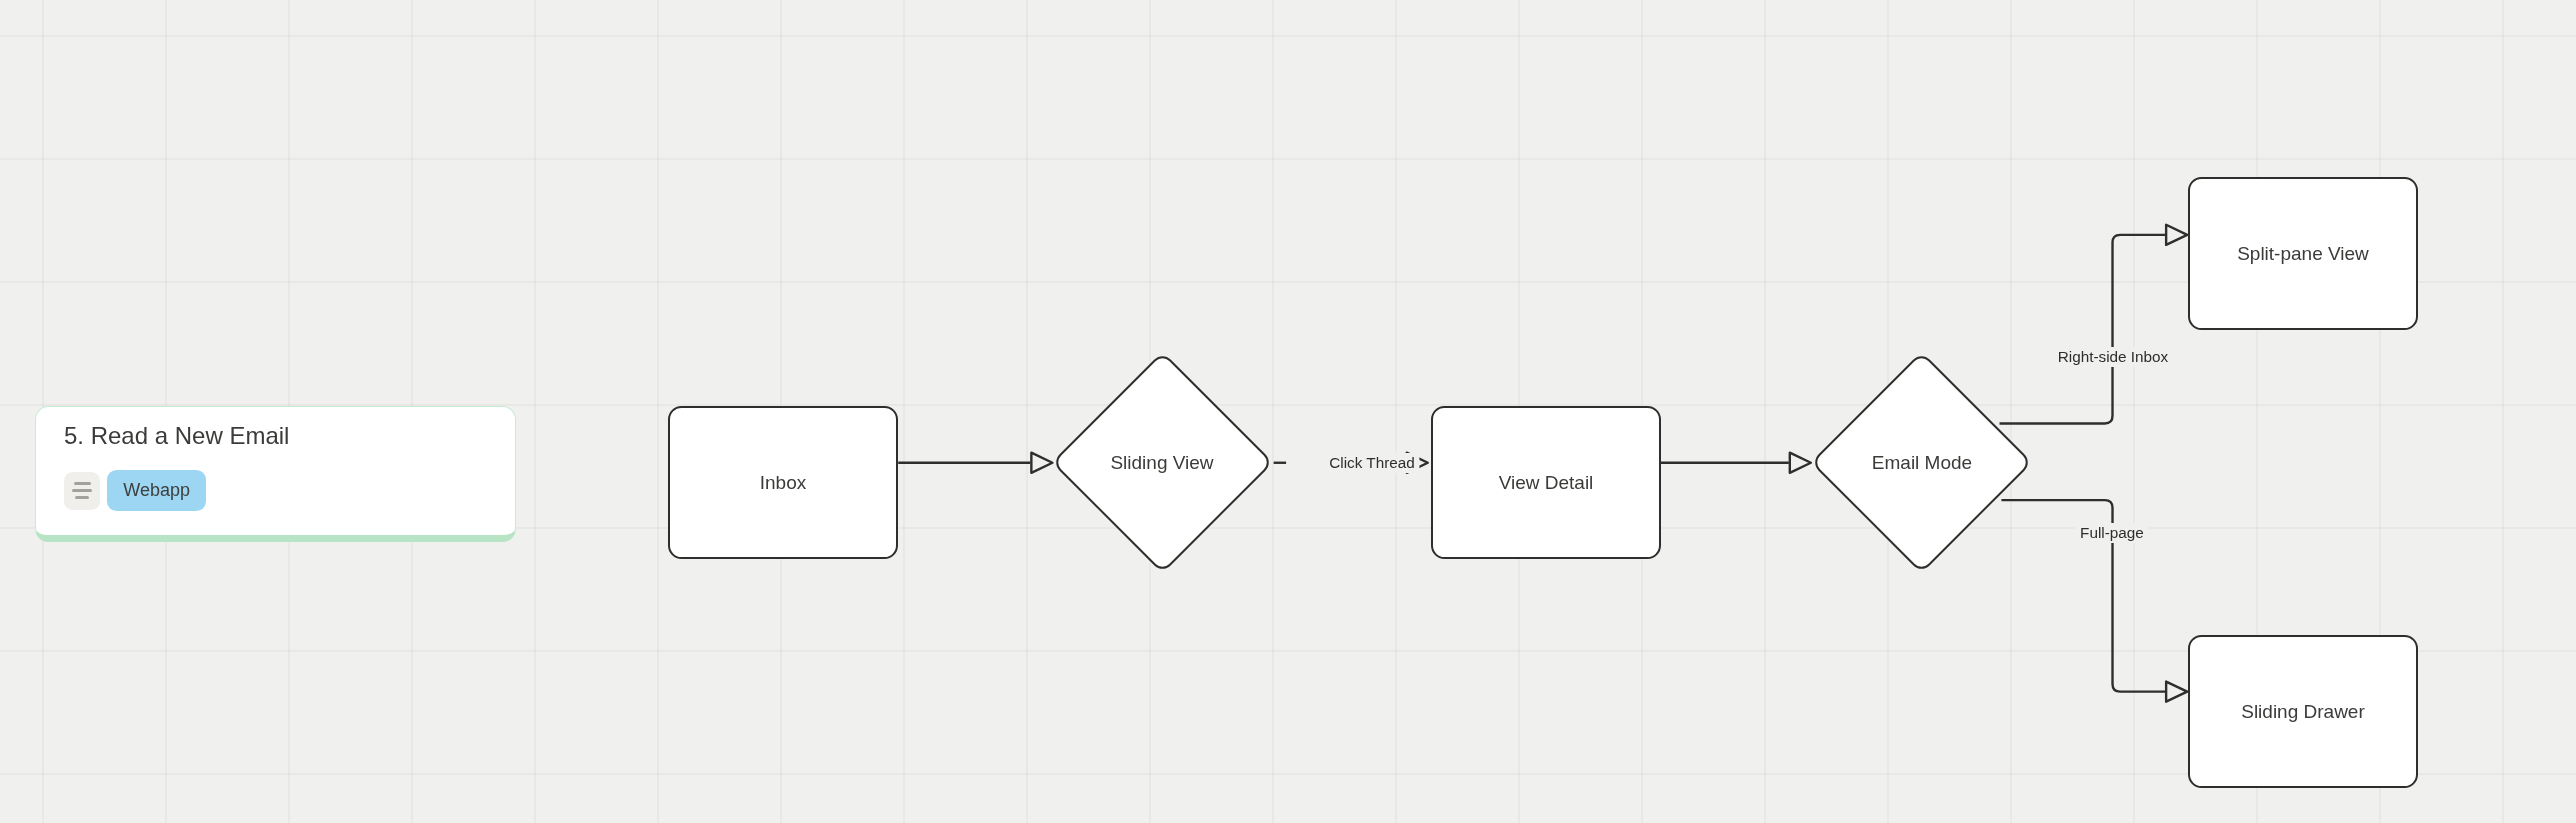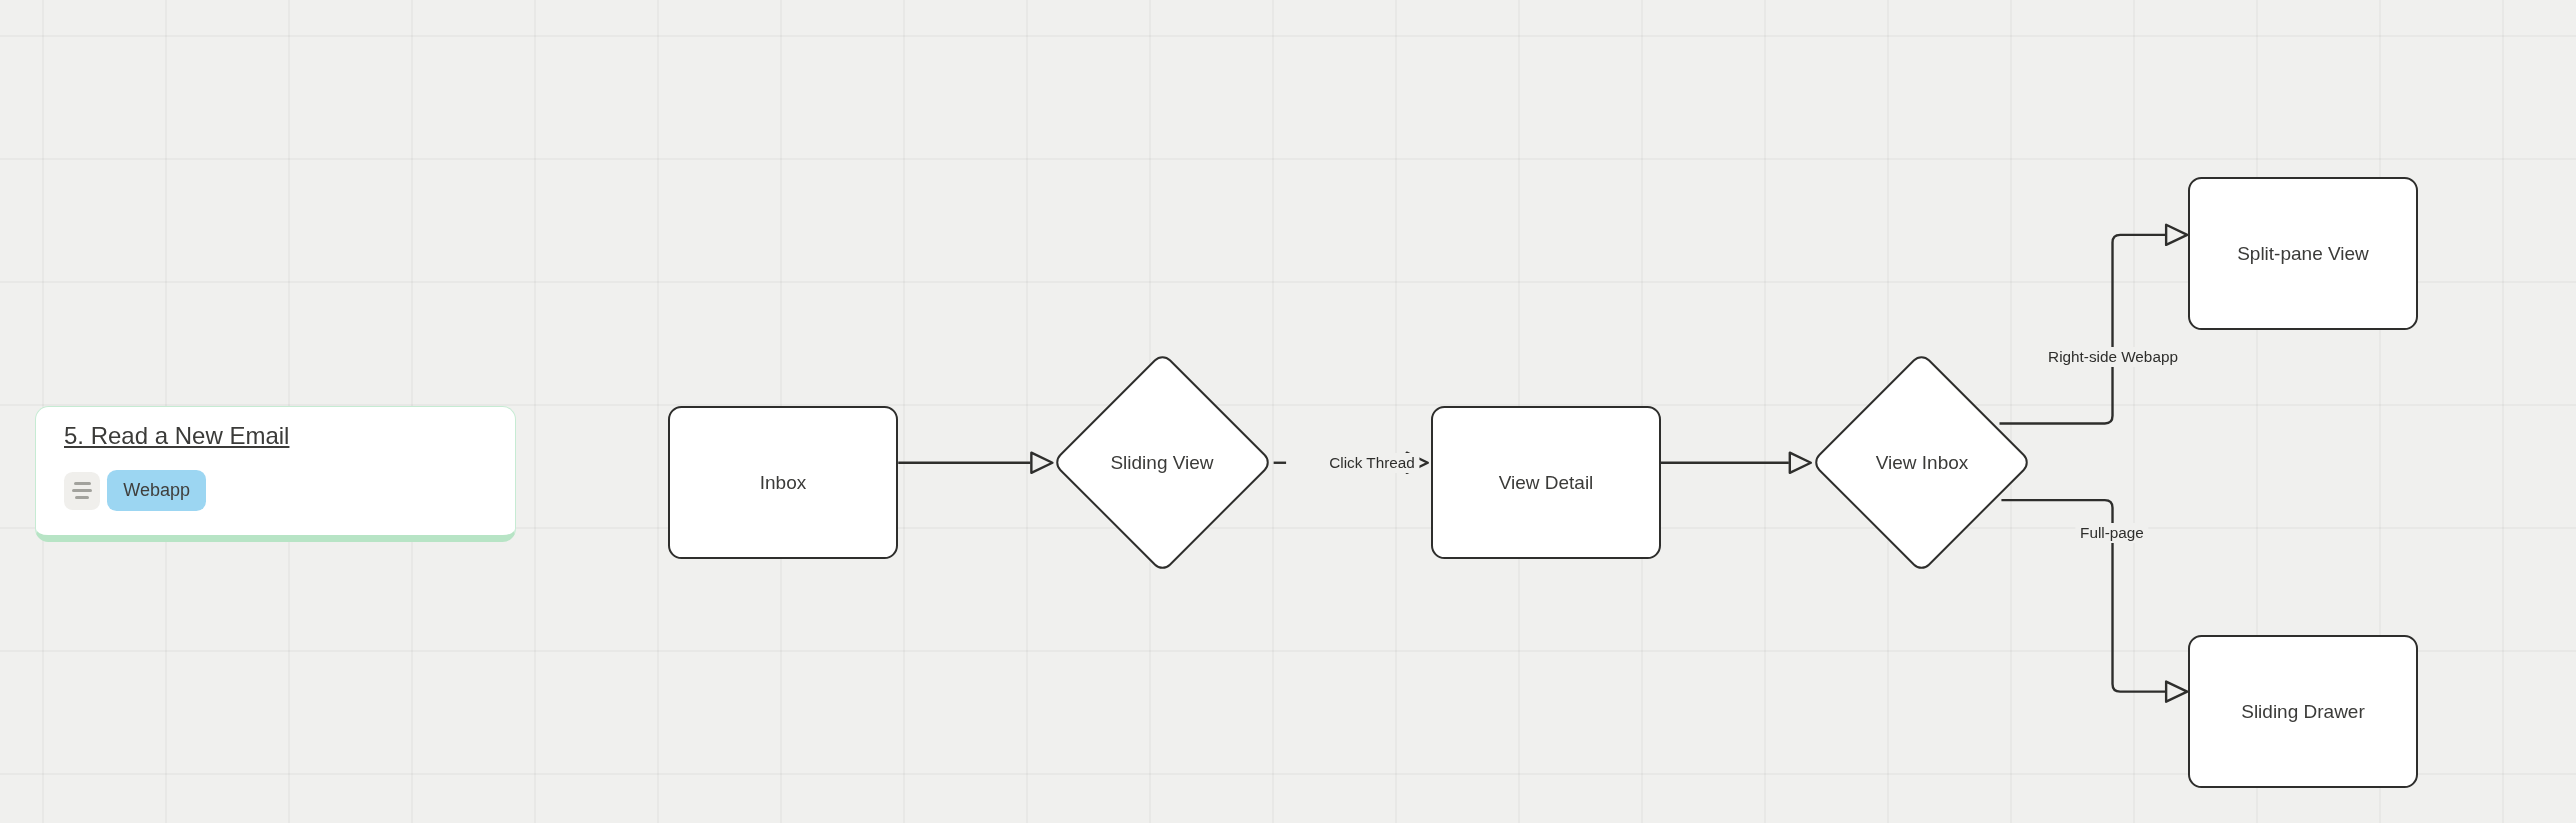--- a/index.html
+++ b/index.html
@@ -18,21 +18,21 @@
     background-position:42px 35px;
   }
   
   .task-card{
     position:absolute;left:35px;top:406px;width:481px;height:136px;
     background:#ffffff;border:1.9px solid #c6ebd3;border-bottom:7.7px solid #b7e4c5;
     border-radius:13.4px;box-sizing:border-box;
   }
   .task-title{
     position:absolute;left:28px;top:11.5px;
-    font-size:24px;line-height:33px;color:#3b3b39;white-space:nowrap;text-decoration:underline;
+    font-size:24px;line-height:33px;color:#3b3b39;white-space:nowrap;
   }
   .task-meta{position:absolute;left:28px;top:63px;display:flex;align-items:center;gap:7px;}
   .notes-chip{
     width:36px;height:38px;background:#f0efec;border-radius:8.6px;
     display:flex;flex-direction:column;justify-content:center;align-items:center;gap:3.8px;
   }
   .notes-chip i{display:block;height:2.9px;border-radius:1.9px;background:#a2a29d;}
   .notes-chip i.l1{width:17px;}
   .notes-chip i.l2{width:20px;}
   .notes-chip i.l3{width:13.4px;}
@@ -104,20 +104,20 @@
 
   <div class="flow-rect" style="left:668px;top:386px;">Inbox</div>
   <div class="flow-rect" style="left:1431px;top:386px;">View Detail</div>
   <div class="flow-rect" style="left:2188px;top:157px;">Split-pane View</div>
   <div class="flow-rect" style="left:2188px;top:615px;">Sliding Drawer</div>
 
   <div class="diamond-shape" style="left:1084px;top:384px;"></div>
   <div class="diamond-label" style="left:1076px;top:410px;">Sliding View</div>
 
   <div class="diamond-shape" style="left:1843px;top:384px;"></div>
-  <div class="diamond-label" style="left:1836px;top:410px;">View Inbox</div>
+  <div class="diamond-label" style="left:1836px;top:410px;">Email Mode</div>
 
   <div class="edge-label" style="left:1372px;top:463px;">Click Thread</div>
-  <div class="edge-label" style="left:2113px;top:357px;">Right-side Webapp</div>
+  <div class="edge-label" style="left:2113px;top:357px;">Right-side Inbox</div>
   <div class="edge-label" style="left:2112px;top:533px;text-align:right;">Full-page</div>
 
 </div>
 
 
 </body></html>

